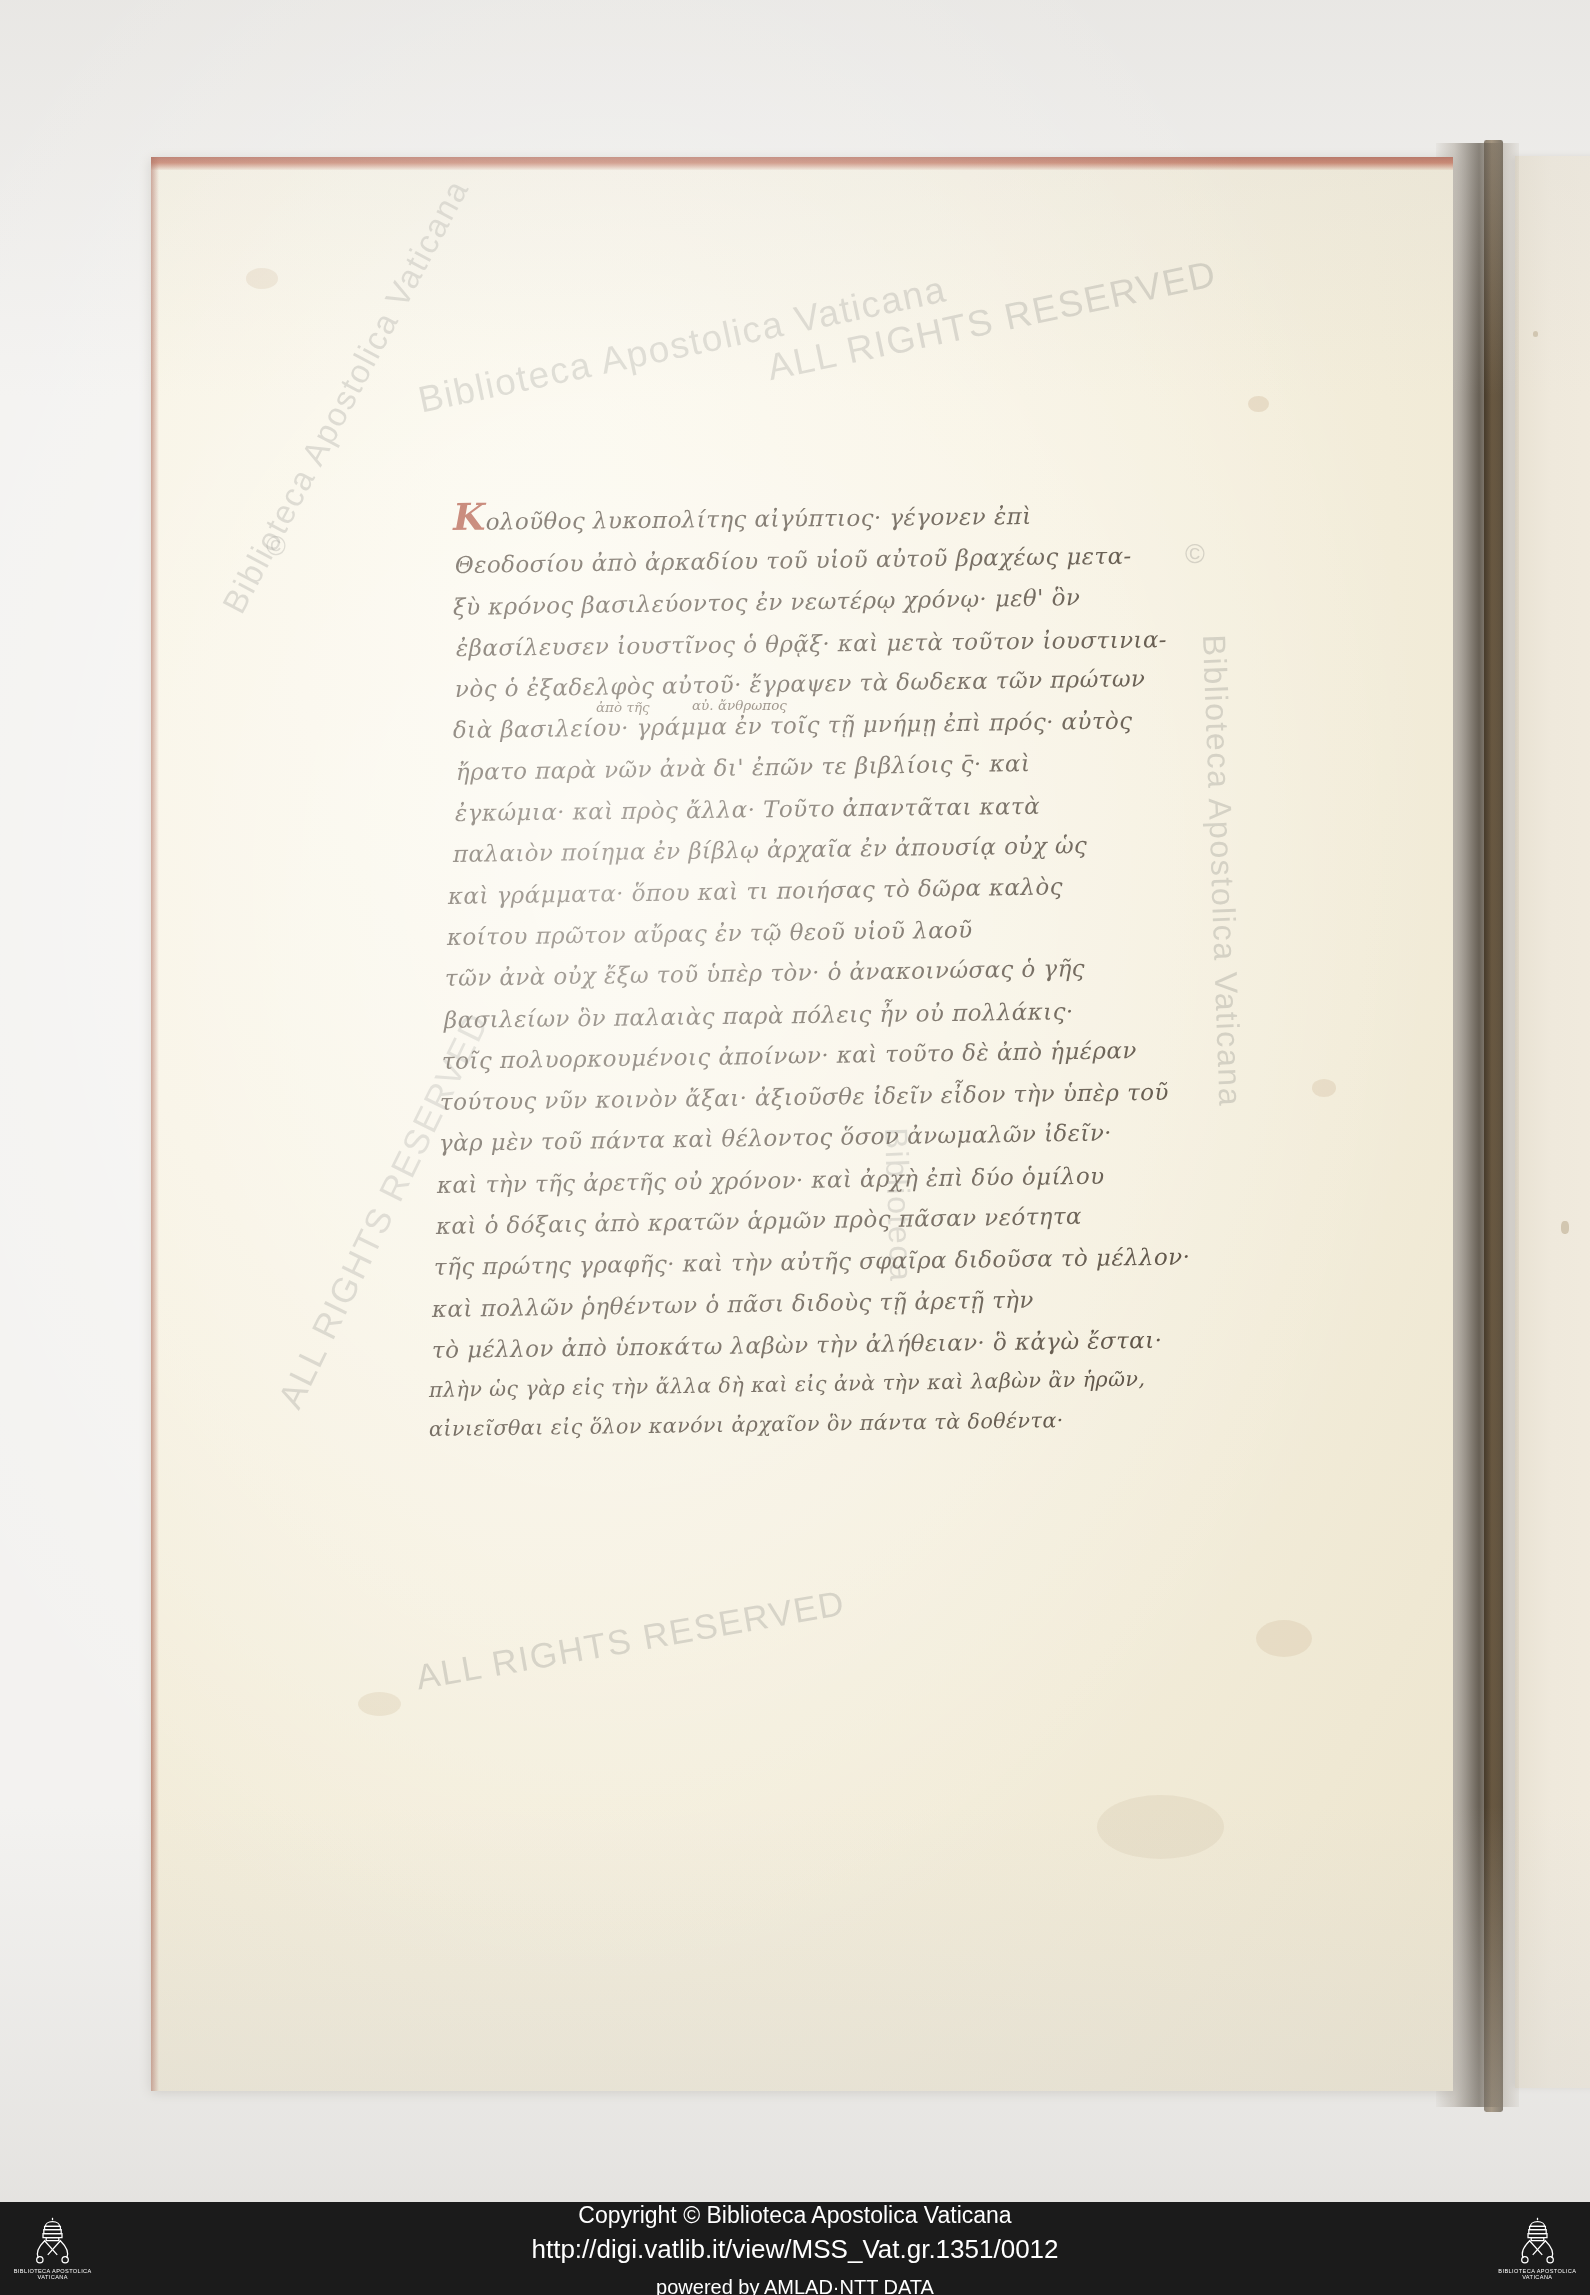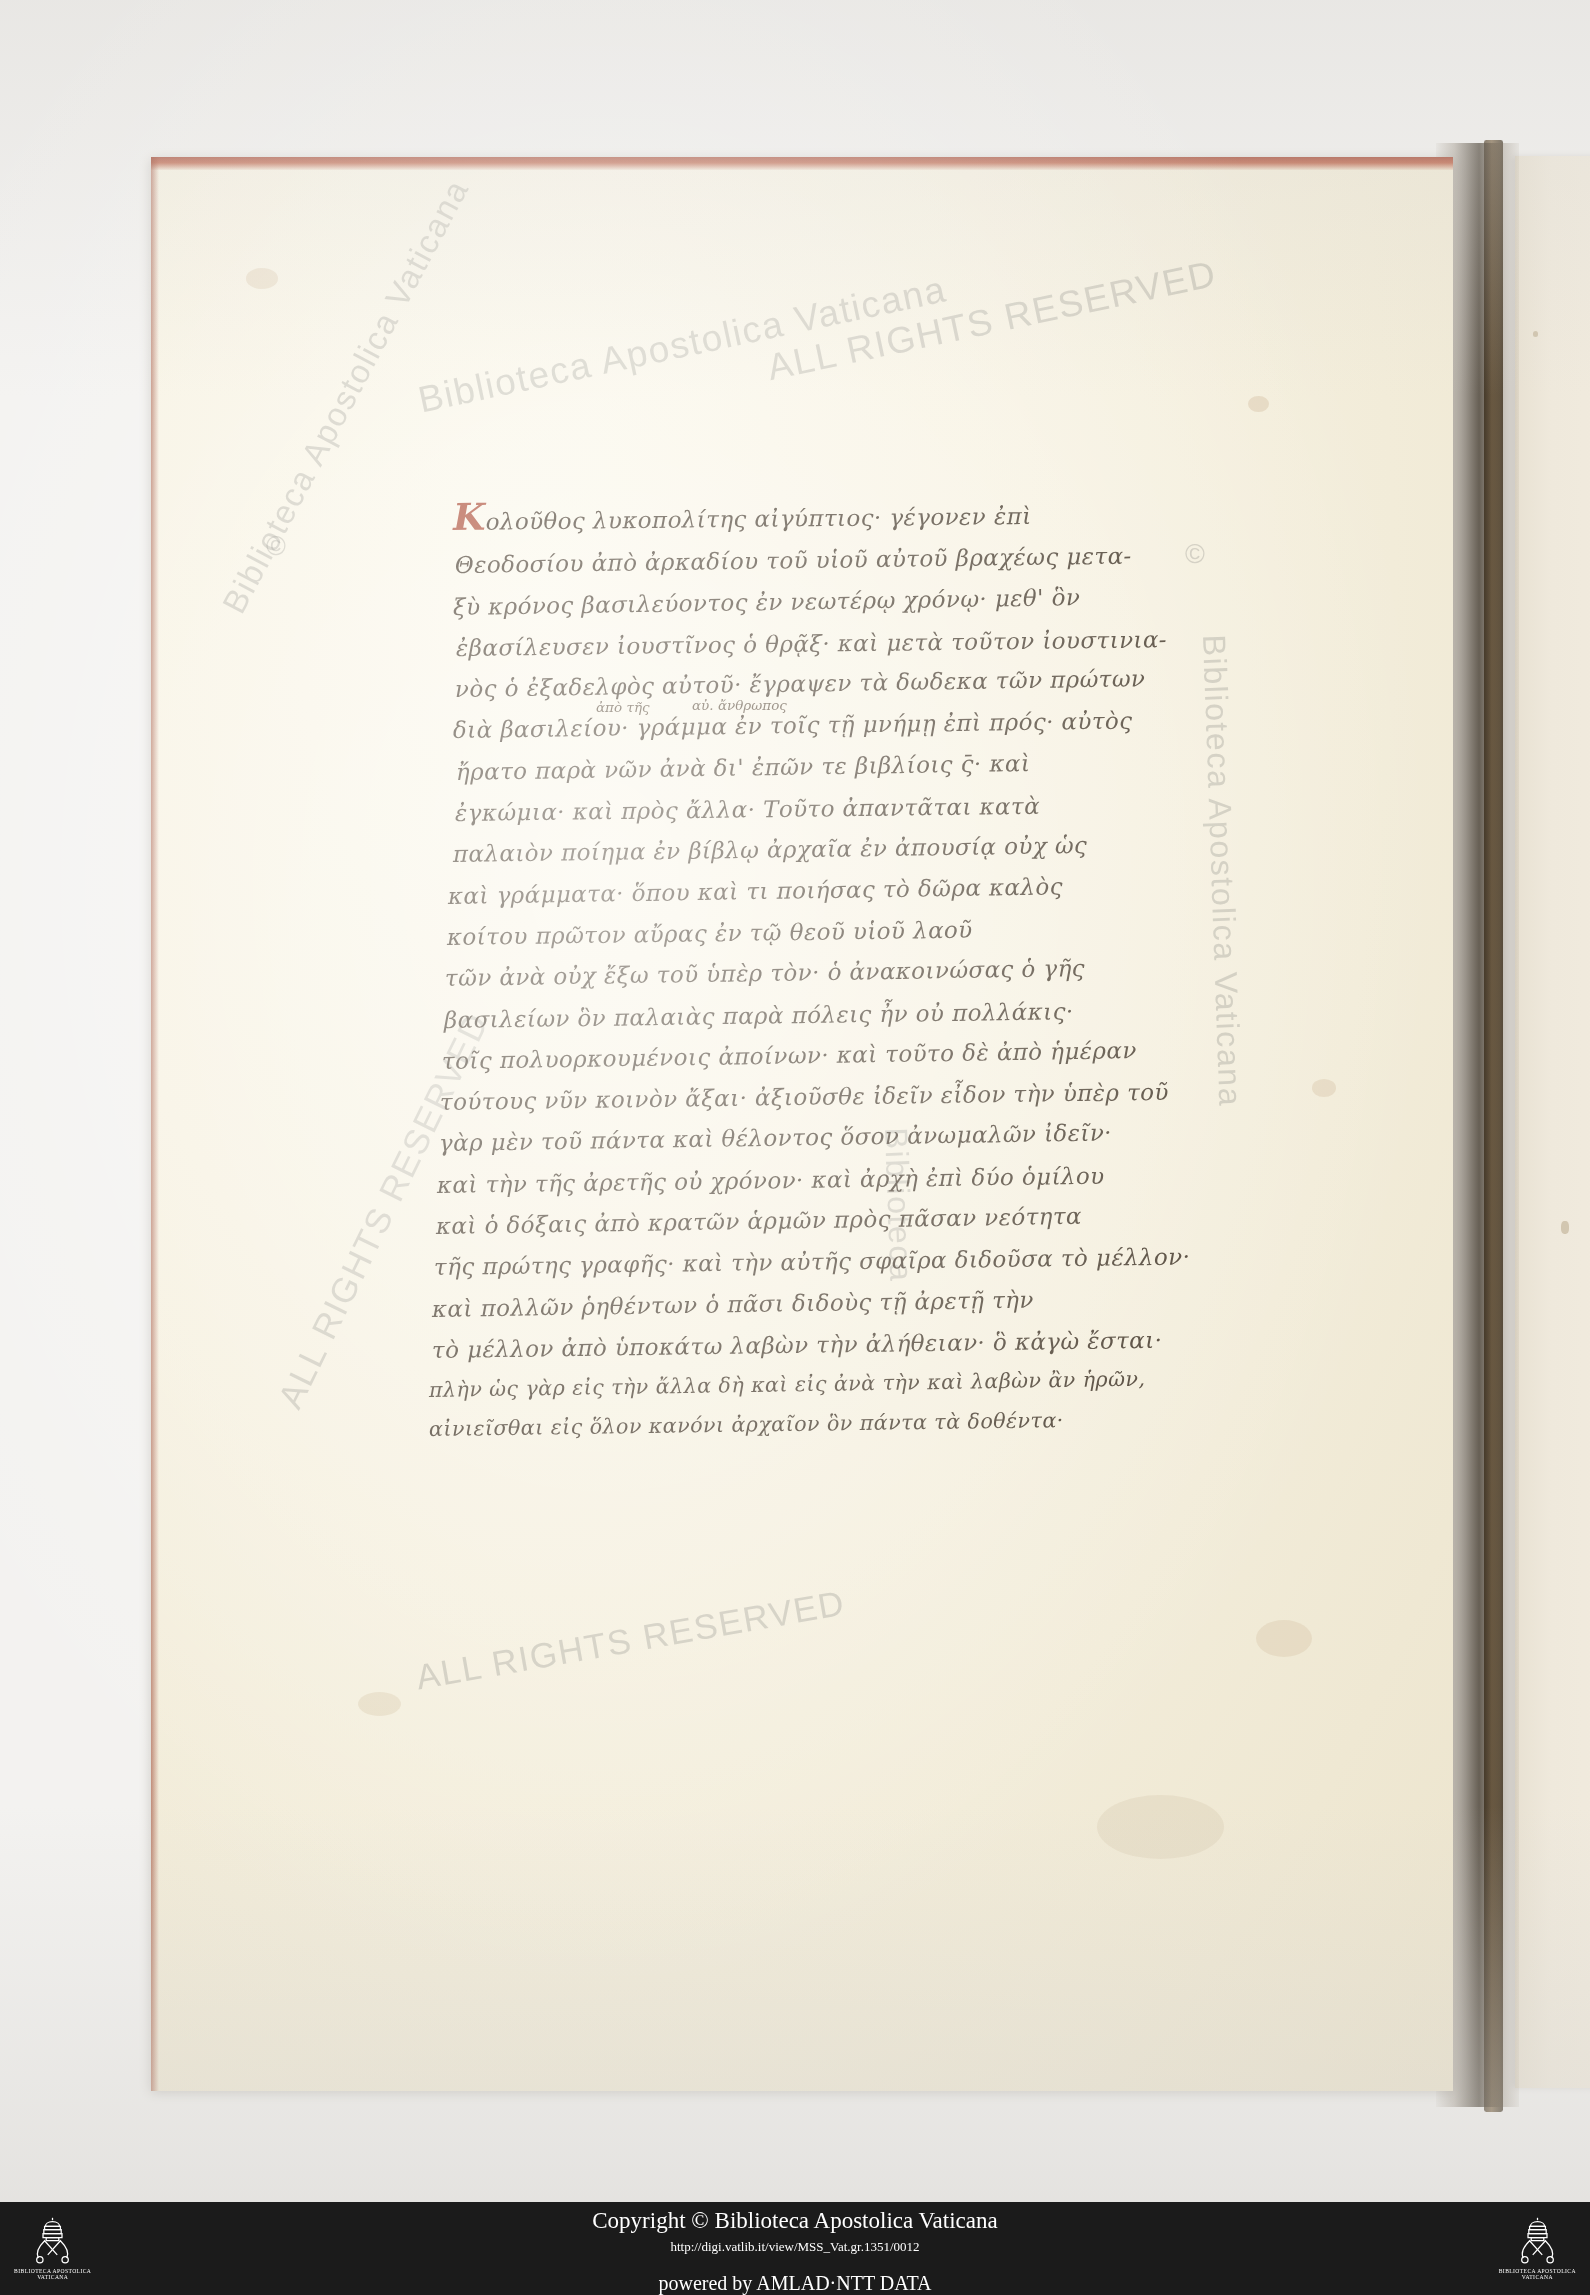--- a/index.html
+++ b/index.html
@@ -166,26 +166,25 @@
   .footer {
     position: absolute;
     left: 0;
     top: 2202px;
     width: 1590px;
     height: 93px;
     background: #1b1b1b;
     color: #ffffff;
     display: flex;
     align-items: center;
-    justify-content: flex-end;
+    justify-content: flex-start;
     flex-direction: column;
-    font-family: Liberation Serif, serif;
   }
   .footer .line1 { font-size: 23px; margin-bottom: 4.8px; }
-  .footer .line2 { font-size: 13px; margin-bottom: 17px; }
+  .footer .line2 { font-size: 26px; margin-bottom: 11px; }
   .footer .line3 { font-size: 20px; }
 
   .footer-logo {
     position: absolute;
     top: 6.4px;
     width: 80px;
     height: 80px;
     color: #ffffff;
     display: flex;
     align-items: center;

